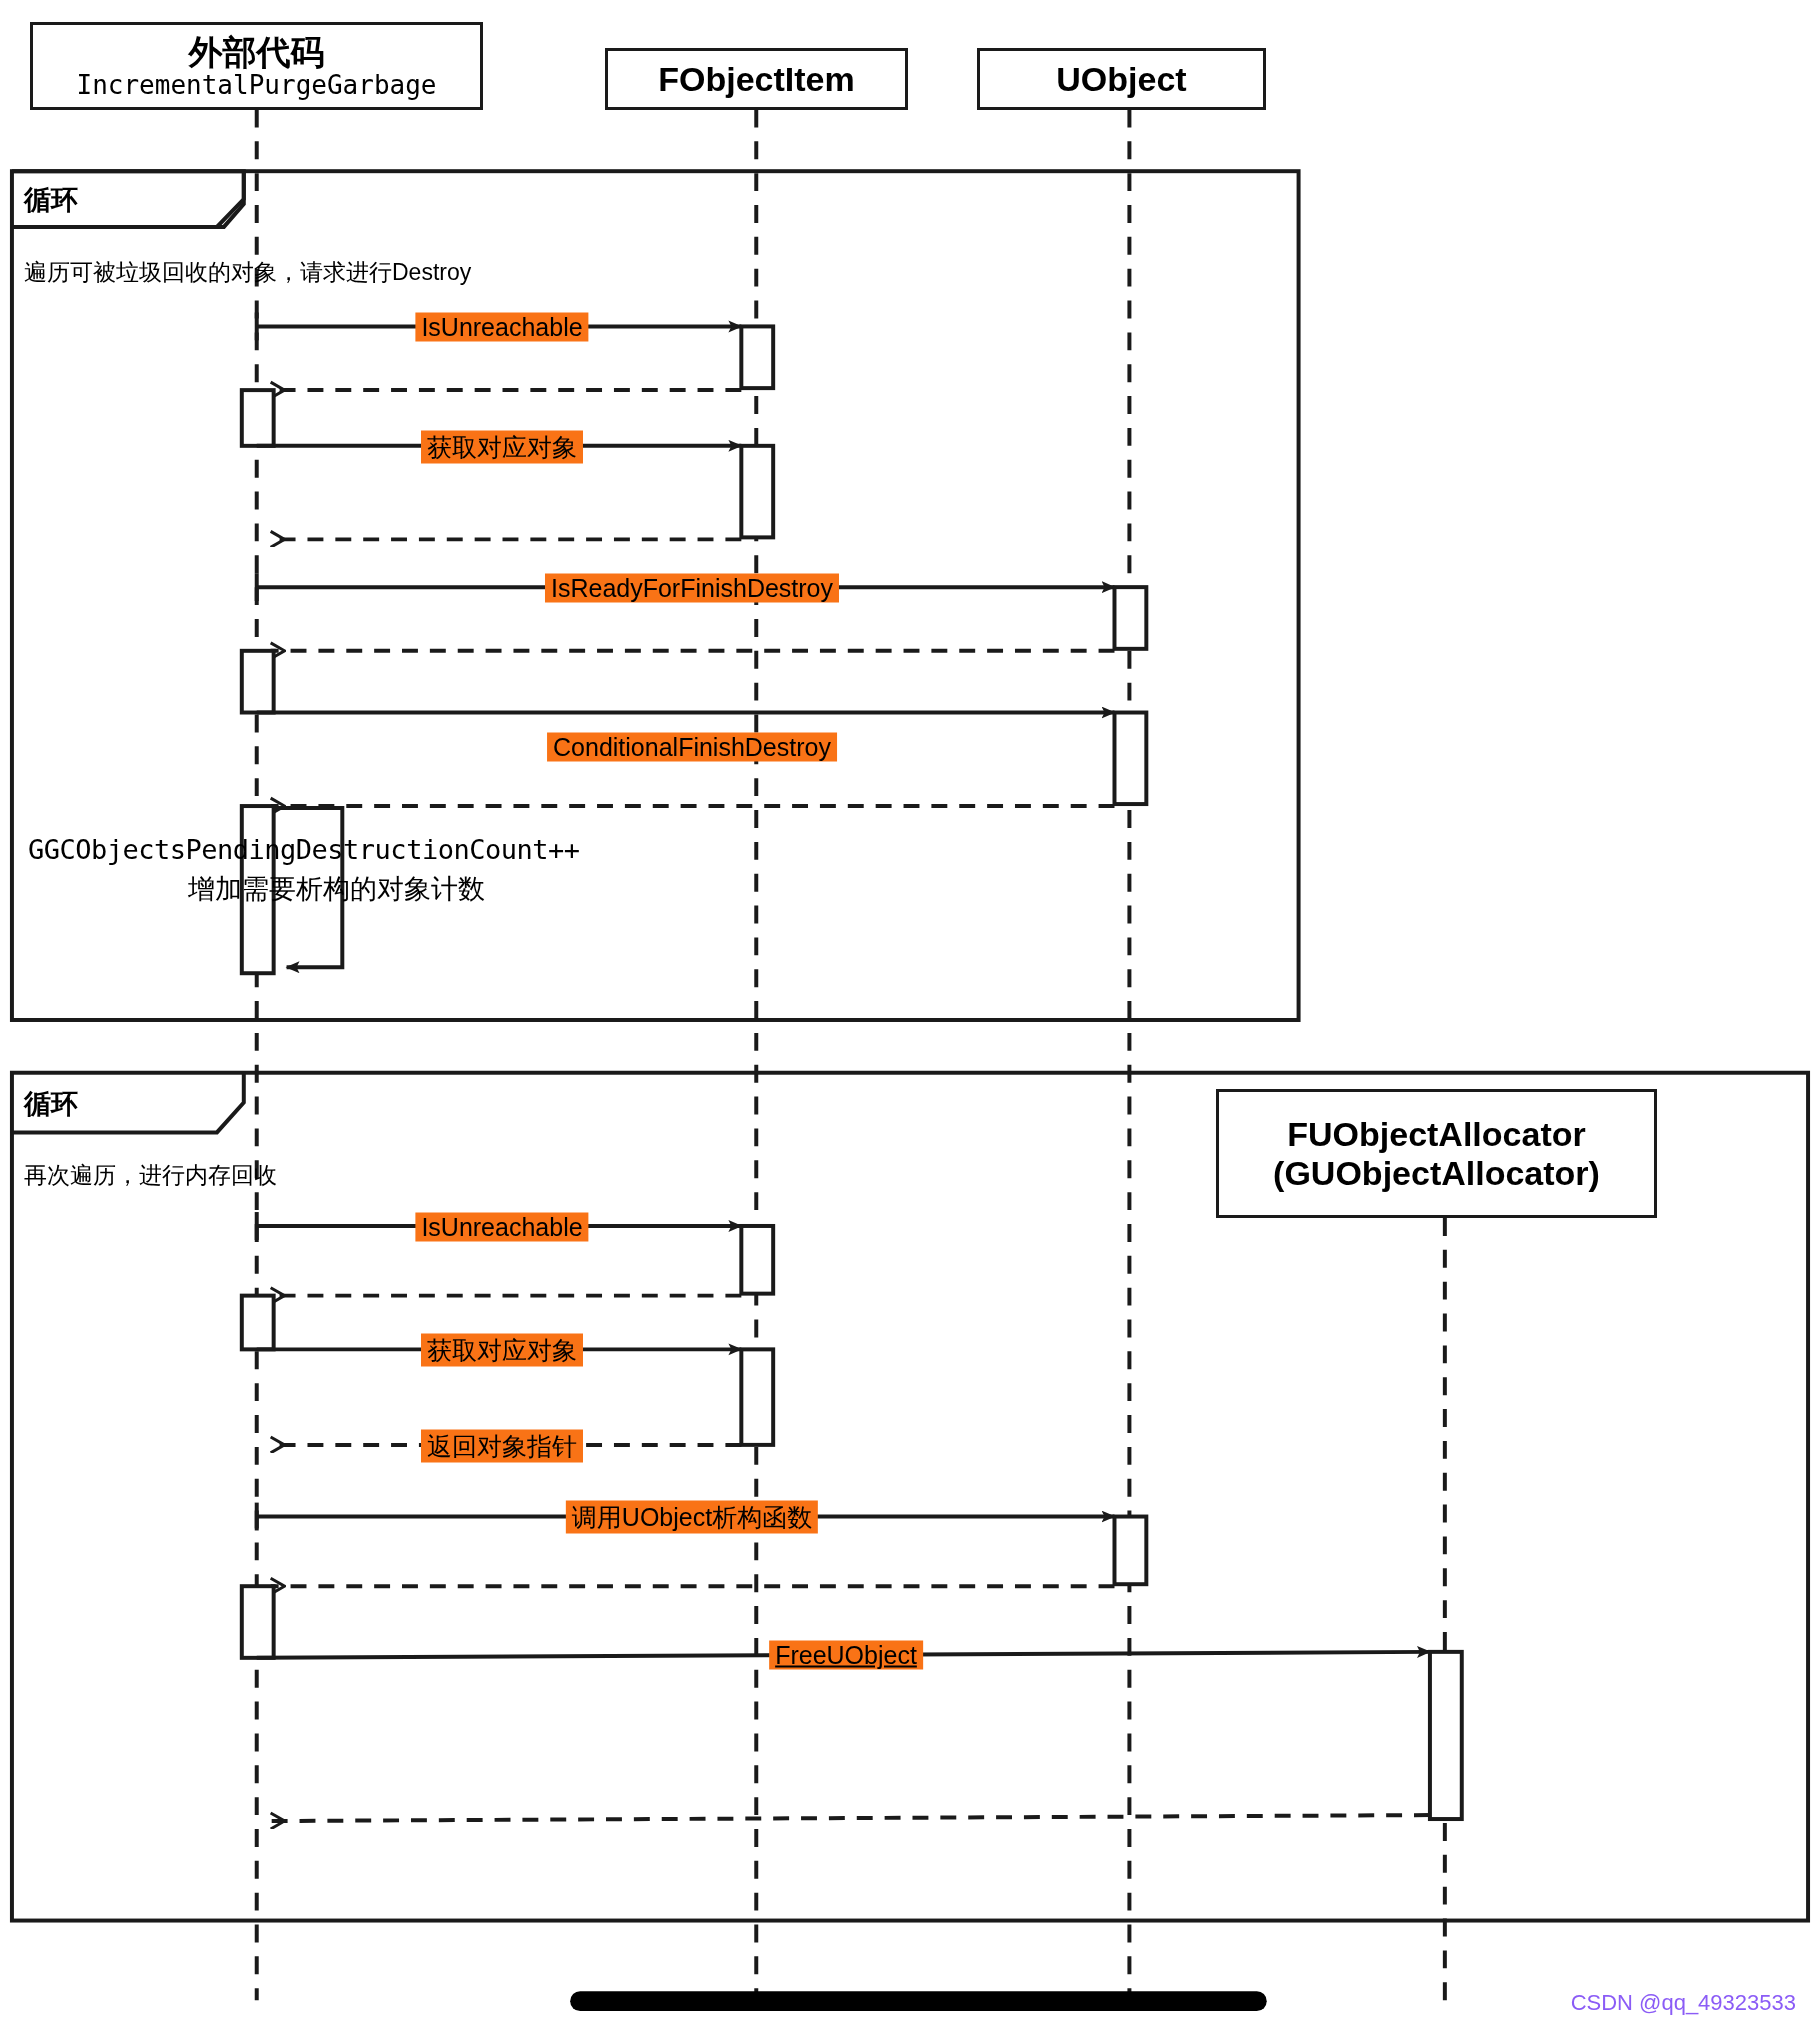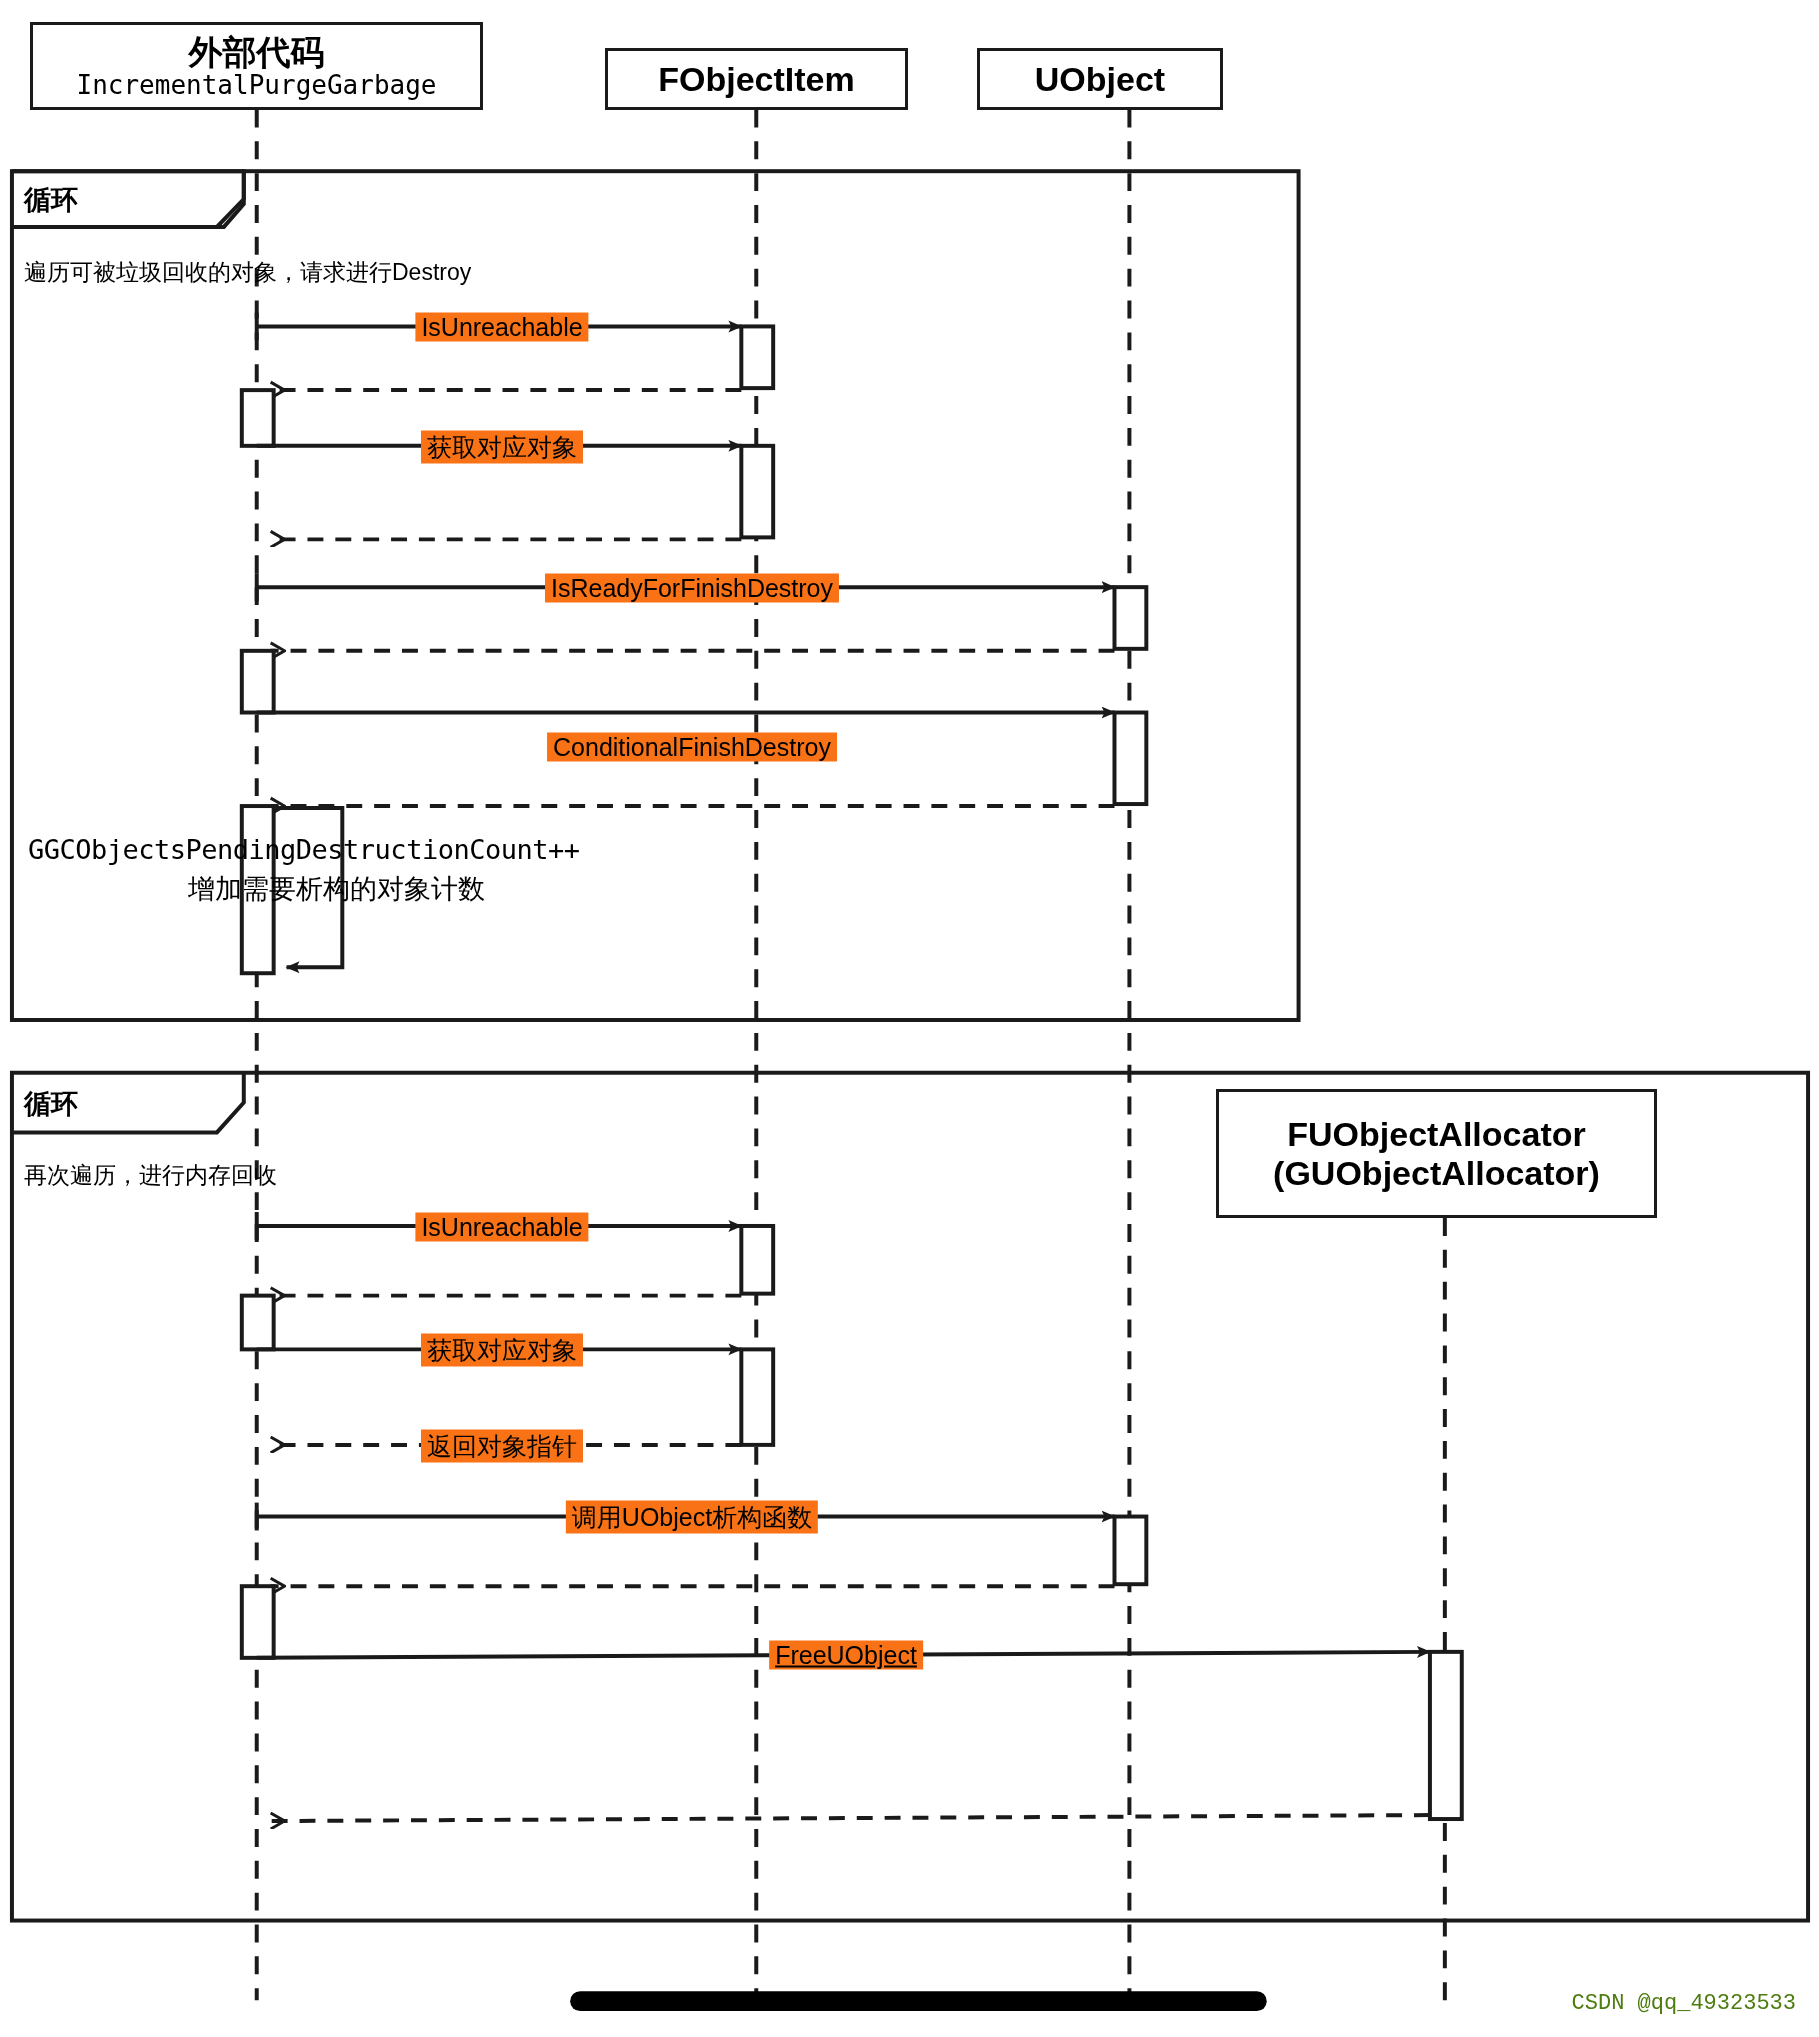--- a/index.html
+++ b/index.html
@@ -73,22 +73,22 @@
     text-align: center;
   }
   .self-note-mono {
     font-family: "DejaVu Sans Mono", monospace;
     font-size: 27px;
     letter-spacing: -0.5px;
   }
   .watermark {
     position: absolute;
     font-size: 22px;
-    color: #4d7c0f;
-    font-family: Liberation Mono, monospace;
+    color: #8b5cf6;
+    font-family: Liberation Sans, sans-serif;
     white-space: nowrap;
     margin-top: 24px;
   }
 </style>
 </head>
 <body>
 
 <div id="canvas">
 
   <svg width="1820" height="2038" viewBox="0 0 1829 2048" style="position:absolute;left:0;top:0;">
@@ -214,21 +214,21 @@
 
   <div class="participant-box" style="left:605px; top:48px; width:303px; height:62px;">
     <div class="participant-title">FObjectItem</div>
   </div>
 
   <div class="participant-box" style="left:30px; top:22px; width:453px; height:88px;">
     <div class="participant-title">外部代码</div>
     <div class="participant-sub">IncrementalPurgeGarbage</div>
   </div>
 
-  <div class="participant-box" style="left:977px; top:48px; width:246px; height:62px;">
+  <div class="participant-box" style="left:977px; top:48px; width:289px; height:62px;">
     <div class="participant-title">UObject</div>
   </div>
 
   <div class="participant-box" style="left:1216px; top:1089px; width:441px; height:129px;">
     <div class="participant-title">FUObjectAllocator</div>
     <div class="participant-title">(GUObjectAllocator)</div>
   </div>
 
   <div class="frame-label" style="left:24px; top:182px;">循环</div>
   <div class="frame-note" style="left:24px; top:257px;">遍历可被垃圾回收的对象，请求进行Destroy</div>

